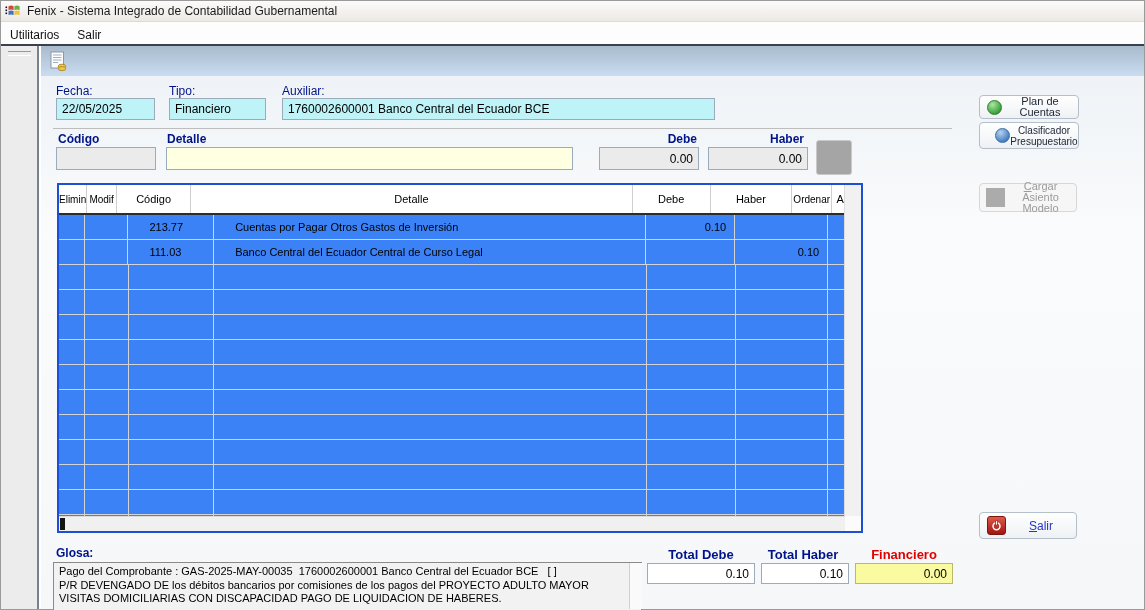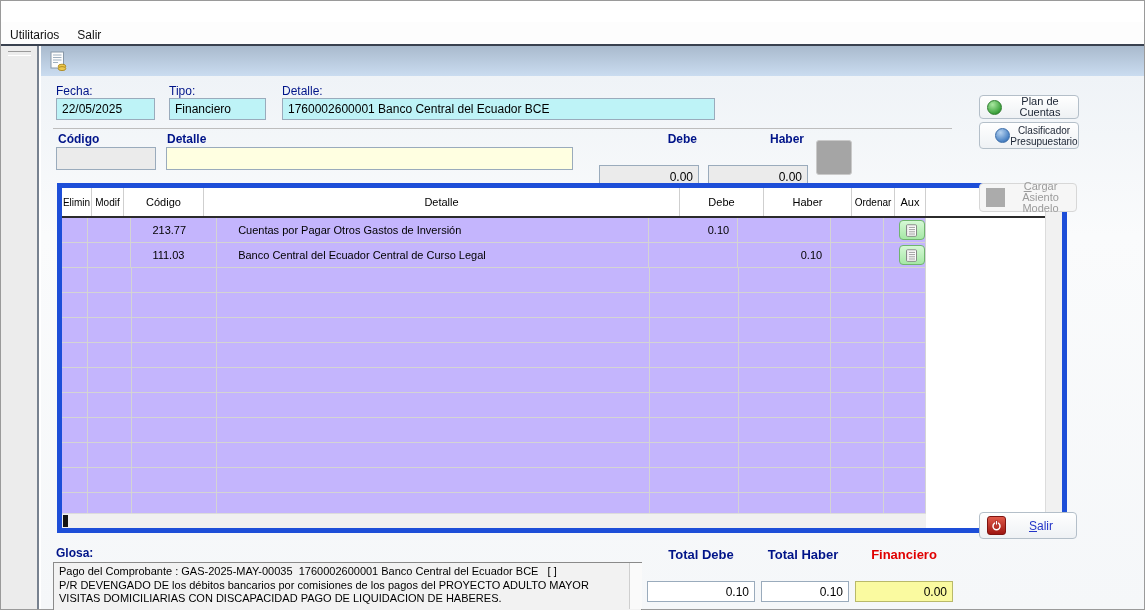--- a/index.html
+++ b/index.html
@@ -39,37 +39,37 @@
     background:linear-gradient(#eff3f7,#fafbfc 30%,#f5f7f9);}
 
   .nlabel{position:absolute;font-size:12px;color:#001489;white-space:nowrap;}
   .blabel{position:absolute;font-size:12px;color:#001489;font-weight:bold;white-space:nowrap;}
 
   .field{position:absolute;box-sizing:border-box;border:1px solid #9aabbc;
     font-size:12px;color:#000;display:flex;align-items:center;padding:0 5px;background:#fff;}
   .f-cyan{background:#bef3f7;}
   .f-gray{background:#ebebeb;}
   .f-yellow{background:#ffffe1;}
-  .f-right{justify-content:flex-end;margin-top:18px;}
+  .f-right{justify-content:flex-end;}
   .f-diff{background:#fafaa0;border-color:#b9b96a;}
 
   .sep-line{position:absolute;left:52px;top:127px;width:899px;height:1px;background:#bdbdbd;}
 
   .gray-square-btn{position:absolute;left:815px;top:139px;width:34px;height:33px;
     background:#a5a5a5;border:1px solid #c9c9c9;border-radius:3px;}
 
   
-  .table-wrap{position:absolute;left:56px;top:182px;width:1010px;height:350px;
-    border:5px solid #1d4ed8;background:#fff;box-sizing:border-box;overflow:hidden;}
+  .table-wrap{position:absolute;left:56px;top:182px;width:806px;height:350px;
+    border:2px solid #1d4ed8;background:#fff;box-sizing:border-box;overflow:hidden;}
   .grid-header{display:flex;height:30px;border-bottom:2px solid #2b2b2b;box-sizing:border-box;background:#fff;}
   .hcell{box-sizing:border-box;border-right:1px solid #cfcfcf;display:flex;align-items:center;
     justify-content:center;font-size:11px;color:#000;}
   .hcell.small{font-size:10px;}
   .grid-body{position:absolute;top:30px;left:0;width:864px;bottom:15px;overflow:hidden;}
-  .grid-row{display:flex;height:25px;border-bottom:1px solid #d4d4d4;box-sizing:border-box;background:#c4b5fd;gap:15px;}
+  .grid-row{display:flex;height:25px;border-bottom:1px solid #d4d4d4;box-sizing:border-box;background:#3b82f6;gap:15px;}
   .gcell{box-sizing:border-box;border-right:1px solid #d4d4d4;height:100%;display:flex;
     align-items:center;justify-content:center;font-size:11px;color:#000;overflow:hidden;white-space:nowrap;}
   .tl{justify-content:flex-start;padding-left:6px;}
   .trr{justify-content:flex-end;padding-right:8px;}
   .gc-elimin{width:30px;} .gc-modif{width:32px;} .gc-codigo{width:80px;}
   .gc-detalle{width:476px;} .gc-debe{width:84px;} .gc-haber{width:88px;}
   .gc-ordenar{width:43px;} .gc-aux{width:31px;}
 
   .aux-btn{width:26px;height:20px;border:1px solid #6fb56f;border-radius:4px;
     background:linear-gradient(#d6f8d6,#a5e8a5);display:flex;align-items:center;justify-content:center;padding:0;}
@@ -102,20 +102,34 @@
   .ul-first::first-letter{text-decoration:underline;}
   .power-wrap{width:17px;height:17px;border-radius:3px;margin-left:7px;flex:0 0 auto;
     background:linear-gradient(#e05a4a,#9e1510);border:1px solid #7e1410;display:flex;align-items:center;justify-content:center;}
   .salir-lbl{flex:1;text-align:center;font-size:12px;color:#2435c8;}
 </style>
 </head>
 <body>
 
 <div class="app">
 
+  <div class="titlebar">
+    <span style="display:flex;">
+      <svg width="16" height="16" viewBox="0 0 16 16">
+        <rect x="0.5" y="3.5" width="1.6" height="1.6" fill="#111"></rect>
+        <rect x="0.5" y="6.5" width="1.6" height="1.6" fill="#111"></rect>
+        <rect x="0.5" y="9.5" width="1.6" height="1.6" fill="#111"></rect>
+        <path d="M3.5 3.2 Q6 2 8.6 3.2 L8.6 7.2 Q6 6 3.5 7.2 Z" fill="#d5483c"></path>
+        <path d="M9.4 3.2 Q12 2 14.6 3.2 L14.6 7.2 Q12 6 9.4 7.2 Z" fill="#6cb043"></path>
+        <path d="M3.5 8 Q6 6.8 8.6 8 L8.6 12 Q6 10.8 3.5 12 Z" fill="#3f74c8"></path>
+        <path d="M9.4 8 Q12 6.8 14.6 8 L14.6 12 Q12 10.8 9.4 12 Z" fill="#efc33c"></path>
+      </svg>
+    </span>
+    <span class="title-text">Fenix - Sistema Integrado de Contabilidad Gubernamental</span>
+  </div>
 
   <div class="menubar">
     <span class="menu-item">Utilitarios</span>
     <span class="menu-item">Salir</span>
   </div>
   <div class="dark-line"></div>
 
   <div class="left-panel">
     <div class="left-grip"></div>
   </div>
@@ -133,21 +147,21 @@
           <ellipse cx="12" cy="17.6" rx="3.8" ry="2" fill="#ecc84e" stroke="#a67f10" stroke-width="0.8"></ellipse>
         </svg>
       </span>
     </div>
   </div>
 
   <div class="content"></div>
 
   <span class="nlabel" style="left:55px;top:83px;">Fecha:</span>
   <span class="nlabel" style="left:168px;top:83px;">Tipo:</span>
-  <span class="nlabel" style="left:281px;top:83px;">Detalle:</span>
+  <span class="nlabel" style="left:281px;top:83px;">Auxiliar:</span>
 
   <div class="field f-cyan" style="left:55px;top:97px;width:99px;height:22px;">22/05/2025</div>
   <div class="field f-cyan" style="left:168px;top:97px;width:97px;height:22px;">Financiero</div>
   <div class="field f-cyan" style="left:281px;top:97px;width:433px;height:22px;">1760002600001  Banco Central del Ecuador BCE</div>
 
   <div class="sep-line"></div>
 
   <span class="blabel" style="left:57px;top:131px;">Código</span>
   <span class="blabel" style="left:166px;top:131px;">Detalle</span>
   <span class="blabel" style="left:598px;top:131px;width:98px;text-align:right;">Debe</span>

